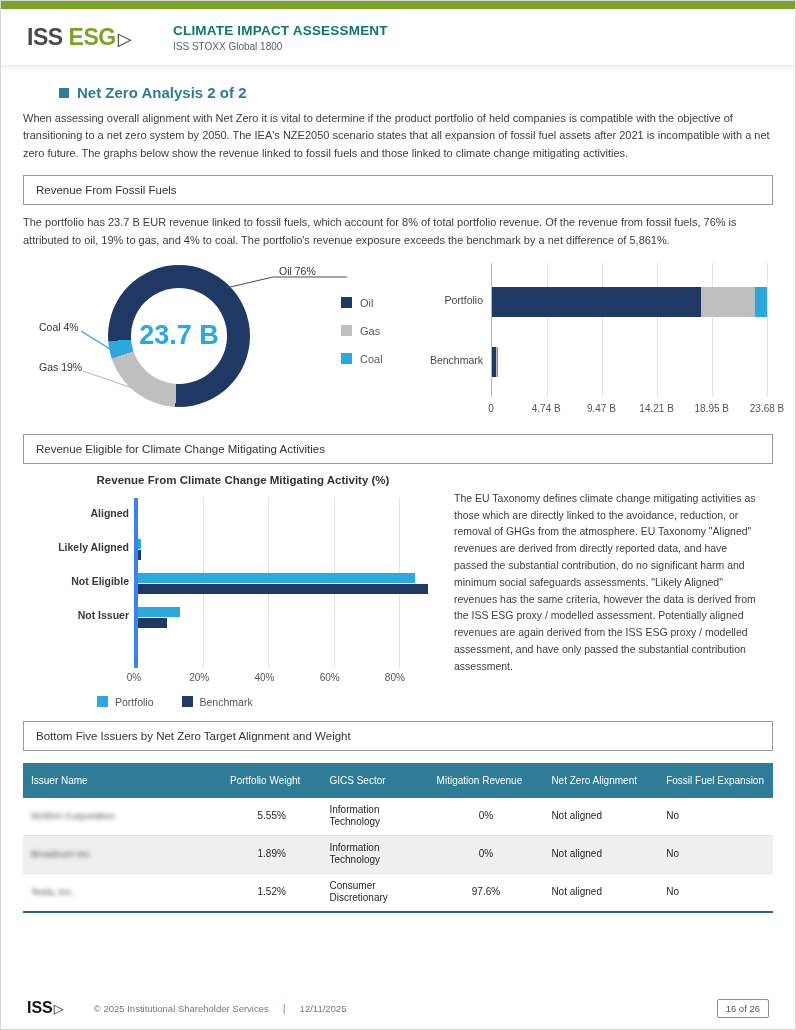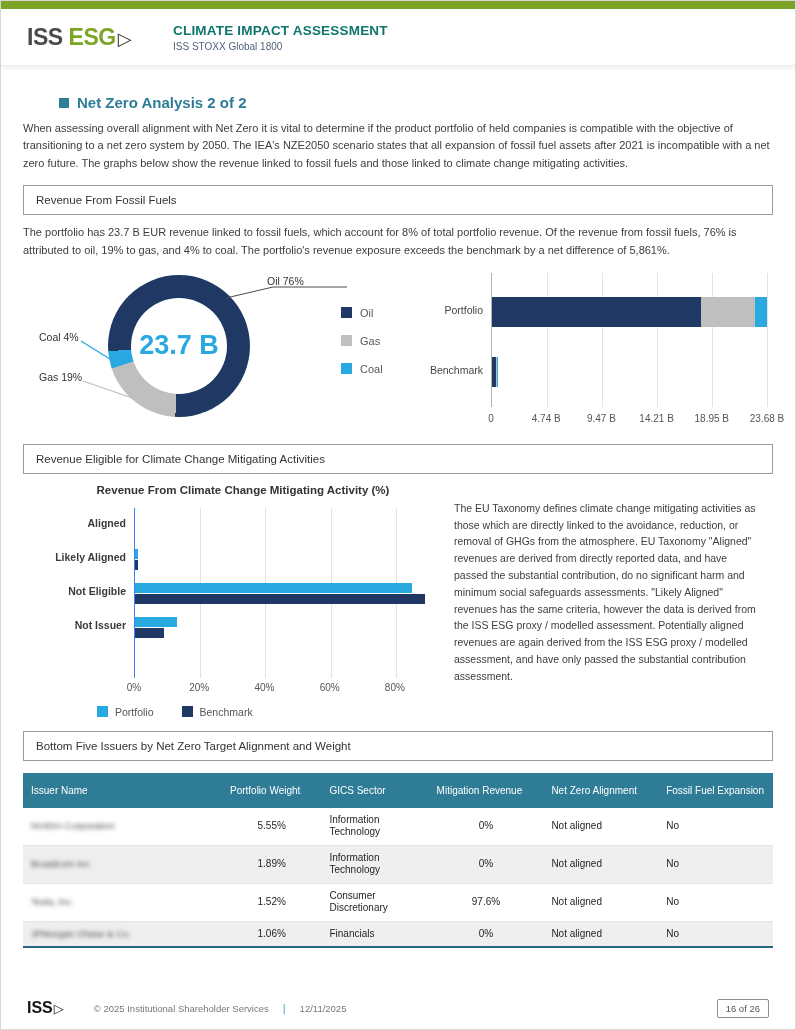--- a/index.html
+++ b/index.html
@@ -6,33 +6,33 @@
   .page{width:796px;height:1030px;background:#fff;position:relative;overflow:hidden;margin:0 auto;border:1px solid #d6d6d6;box-sizing:border-box;}
   .topbar{height:8px;background:#7CA427;}
   .header{height:56px;display:flex;align-items:center;padding-left:26px;border-bottom:1px solid #ededed;box-shadow:0 2px 4px rgba(0,0,0,.07);position:relative;background:#fff;}
   .logo{display:flex;align-items:baseline;font-weight:800;font-size:23px;letter-spacing:-.5px;color:#4a4a4a;}
   .logo .esg{color:#7CA427;margin-left:6px;}
   .logo .arrow{color:#333;font-size:18px;margin-left:2px;font-weight:400;}
   .htitle{margin-left:42px;}
   .htitle .t{font-size:13.5px;font-weight:700;color:#0f766e;letter-spacing:.2px;}
   .htitle .s{font-size:10px;color:#51627a;margin-top:3px;}
   .content{padding:0 22px;}
-  .sechead{display:flex;align-items:center;gap:8px;margin-top:28px;padding-left:36px;}
+  .sechead{display:flex;align-items:center;gap:8px;margin-top:18px;padding-left:36px;}
   .sechead .sq{width:10px;height:10px;background:#2E7C96;}
   .sechead .txt{font-size:15px;font-weight:700;color:#2E7C96;}
   .para{font-size:11px;line-height:1.58;color:#3d3d3d;margin-top:9px;}
   .boxbar{border:1px solid #9b9b9b;padding:8px 12px;font-size:11.5px;color:#333;margin-top:13px;}
   
   .fossil-row{display:flex;margin-top:12px;height:160px;}
   .donut-wrap{width:400px;position:relative;flex:none;}
   .donut{position:absolute;left:85px;top:4px;width:142px;height:142px;border-radius:50%;}
   .donut::after{content:"";position:absolute;inset:23px;background:#fff;border-radius:50%;}
   .donut-center{position:absolute;left:85px;top:4px;width:142px;height:142px;display:flex;align-items:center;justify-content:center;font-size:27px;font-weight:700;color:#29A9E0;z-index:2;}
   .cl{position:absolute;font-size:10.5px;color:#333;z-index:3;}
-  .cl-oil{left:244px;top:4px;}
+  .cl-oil{left:256px;top:4px;}
   .cl-coal{left:16px;top:60px;}
   .cl-gas{left:16px;top:100px;}
   svg.lines{position:absolute;left:0;top:0;z-index:1;}
   .dlegend{position:absolute;left:318px;top:36px;display:flex;flex-direction:column;gap:16px;}
   .dlegend .li{display:flex;align-items:center;gap:8px;font-size:11px;color:#595959;}
   .sw{width:11px;height:11px;flex:none;}
   .c-navy{background:#1F3864;}.c-gray{background:#BFBFBF;}.c-blue{background:#29A9E0;}
   .hbar-wrap{flex:1;position:relative;}
   .hplot{position:absolute;left:68px;right:6px;top:2px;height:134px;border-left:1px solid #b3b3b3;}
   .vgrid{position:absolute;top:0;bottom:0;width:1px;background:#e3e3e3;}
@@ -42,21 +42,21 @@
   .seg{height:100%;}
   .ylab{position:absolute;width:60px;text-align:right;font-size:10.5px;color:#464646;left:0;}
   .ylab.portfolio{top:33px;}
   .ylab.benchmark{top:93px;}
   .xticks{position:absolute;left:68px;right:6px;top:142px;height:14px;}
   .tick{position:absolute;transform:translateX(-50%);font-size:10px;color:#555;white-space:nowrap;}
   
   .mit-row{display:flex;margin-top:10px;}
   .mchart{width:405px;flex:none;}
   .mtitle{width:300px;margin-left:70px;text-align:center;font-size:11.5px;font-weight:700;color:#333;}
-  .mplot{position:relative;margin-left:111px;margin-top:12px;height:170px;border-left:1px solid #3b82f6;width:300px;}
+  .mplot{position:relative;margin-left:111px;margin-top:12px;height:170px;border-left:4px solid #3b82f6;width:300px;}
   .mrow{height:34px;padding-top:7px;position:relative;box-sizing:border-box;}
   .mlab{position:absolute;left:-111px;width:102px;top:9px;text-align:right;font-size:10.5px;font-weight:700;color:#3a3a3a;}
   .pbar{height:10px;background:#29A9E0;}
   .bbar{height:10px;background:#1F3864;margin-top:1px;}
   .mxticks{position:relative;margin-left:111px;width:300px;height:14px;margin-top:4px;}
   .mlegend{margin-left:74px;margin-top:10px;display:flex;gap:28px;align-items:center;font-size:10.5px;color:#555;}
   .mlegend .li{display:flex;align-items:center;gap:7px;}
   .mtext{flex:1;margin-left:10px;font-size:10.5px;line-height:1.6;color:#3d3d3d;}
   .mtext p{margin:16px;}
   .mtext p + p{margin-top:13px;}
@@ -250,28 +250,20 @@
           <td>No</td>
         </tr>
         <tr>
           <td><span class="blurname">Tesla, Inc.</span></td>
           <td class="center">1.52%</td>
           <td>Consumer Discretionary</td>
           <td class="center">97.6%</td>
           <td>Not aligned</td>
           <td>No</td>
         </tr>
-        <tr>
-          <td><span class="blurname">JPMorgan Chase &amp; Co.</span></td>
-          <td class="center">1.06%</td>
-          <td>Financials</td>
-          <td class="center">0%</td>
-          <td>Not aligned</td>
-          <td>No</td>
-        </tr>
       </tbody>
     </table>
 
   </div>
 
   <div class="footer">
     <div class="flogo">
       <span>ISS</span>
       <span class="arrow">▷</span>
     </div>

